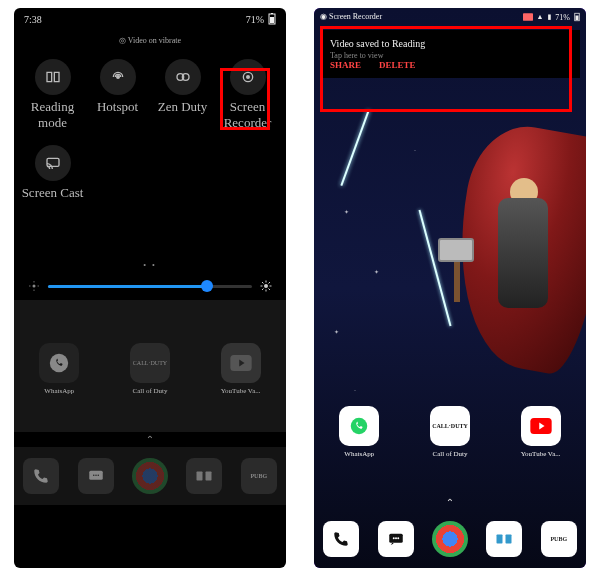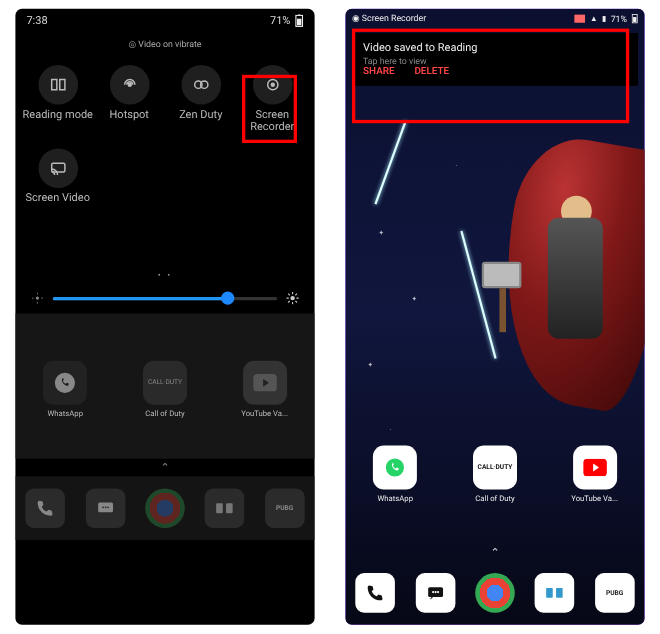--- a/index.html
+++ b/index.html
@@ -13,20 +13,21 @@
     padding: 8px 14px;
   }
   .phone {
     width: 296px;
     height: 560px;
     background: #000;
     border-radius: 6px;
     position: relative;
     overflow: hidden;
     color: #eee;
+    font-family: Liberation Serif, serif;
   }
   .phone-b { background: #6d28d9; }
 
   
   .status {
     height: 22px;
     display: flex;
     align-items: center;
     padding: 0 10px;
     font-size: 10px;
@@ -58,21 +59,21 @@
   .qs-tile {
     display: flex; flex-direction: column; align-items: center;
     gap: 4px;
   }
   .qs-circle {
     width: 36px; height: 36px;
     border-radius: 50%;
     background: #1f1f1f;
     display: flex; align-items: center; justify-content: center;
   }
-  .qs-label { font-size: 10px; color: #bbb; text-align: center; }
+  .qs-label { font-size: 13px; color: #bbb; text-align: center; }
   .row2 {
     display: grid;
     grid-template-columns: repeat(4, 1fr);
     padding: 14px 6px 0;
   }
   .highlight-red {
     position: absolute;
     border: 3px solid #f00;
     pointer-events: none;
   }
@@ -301,21 +302,21 @@
   </div>
 
   <div class="row2">
     <div class="qs-tile">
       <div class="qs-circle">
           <svg width="16" height="16" viewBox="0 0 24 24" fill="none" stroke="#bbb" stroke-width="2">
             <rect x="3" y="5" width="18" height="12" rx="2"></rect>
             <path d="M3 17a4 4 0 0 1 4 4M3 13a8 8 0 0 1 8 8"></path>
           </svg>
         </div>
-      <div class="qs-label">Screen Video</div>
+      <div class="qs-label">Screen Cast</div>
     </div>
   </div>
 
   <div class="highlight-red hl-a"></div>
 
   <div class="dots">• •</div>
 
   <div class="bright-row">
     <svg class="sun" viewBox="0 0 24 24" fill="#888">
         <circle cx="12" cy="12" r="3"></circle>

